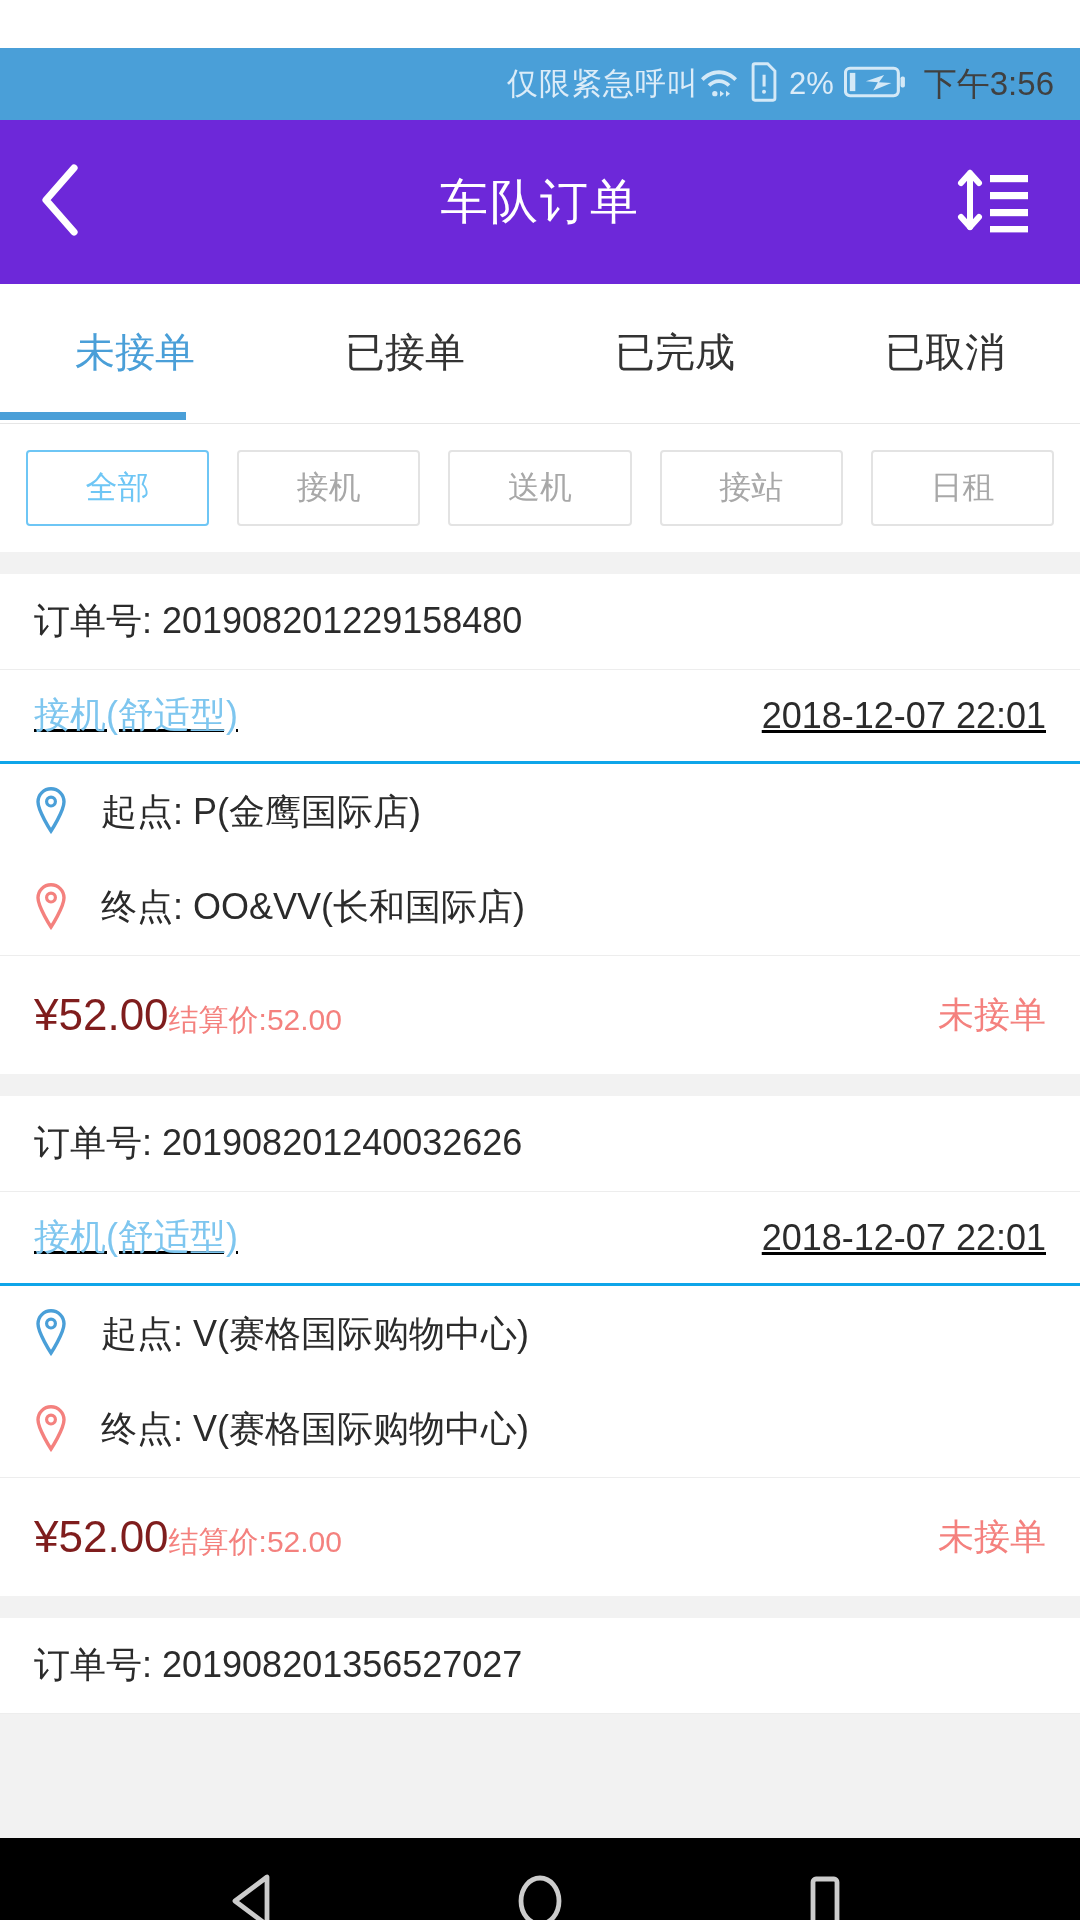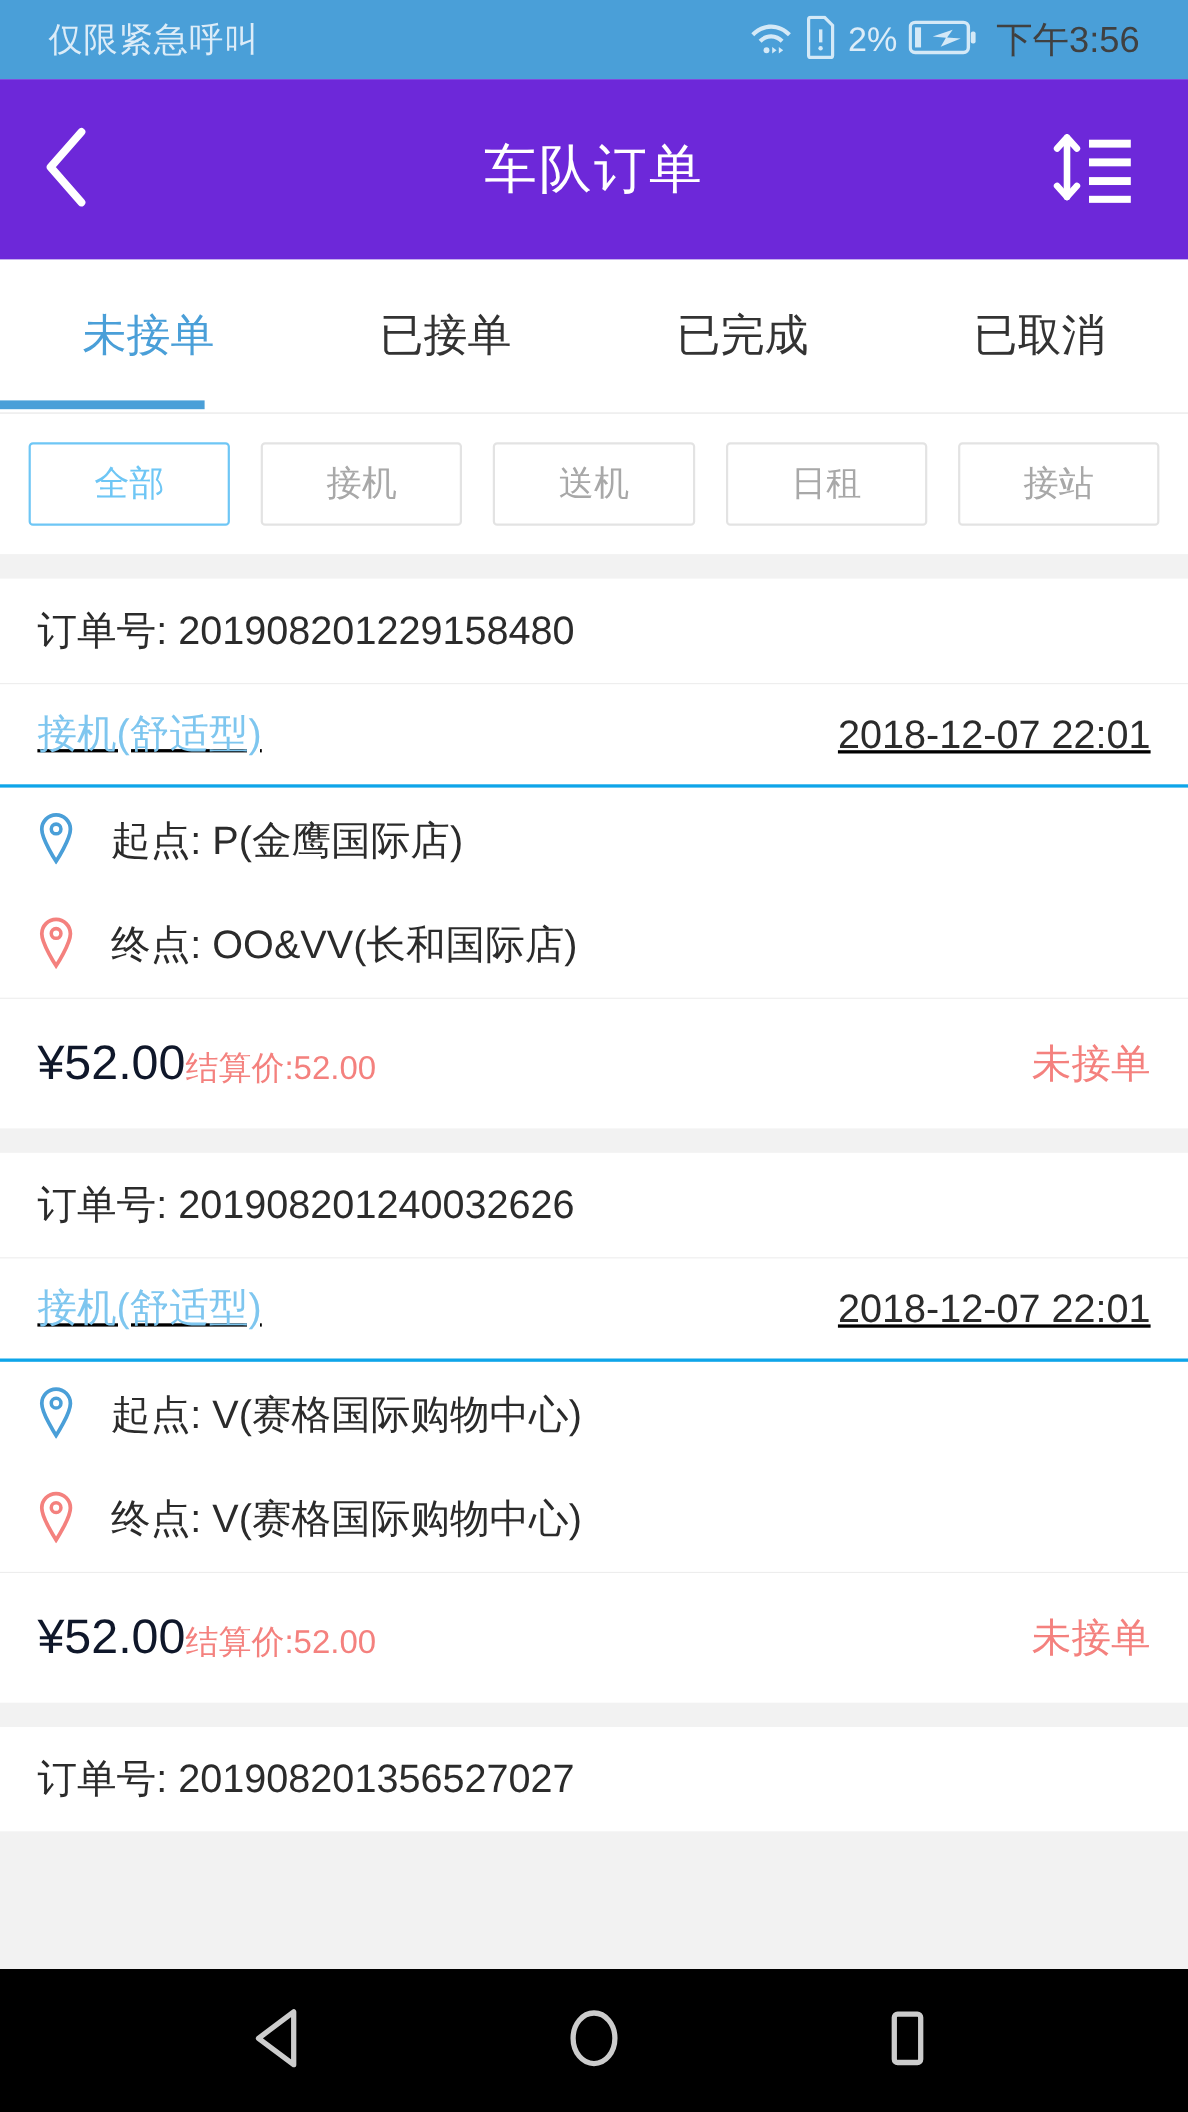--- a/index.html
+++ b/index.html
@@ -7,22 +7,23 @@
     width:1080px; height:1920px;
     background:#ffffff;
     font-family:"Liberation Sans","DejaVu Sans",sans-serif;
     overflow:hidden;
   }
   .screen { position:relative; width:1080px; height:1920px; background:#f2f2f2; }
 
   
   .statusbar {
     height:72px; background:#4a9fd8;
-    display:flex; align-items:center; justify-content:space-between;
-    padding:0 44px;
+    display:flex; align-items:center; justify-content:flex-end;
+    padding:0 26px;
+    margin-top:48px;
   }
   .status-left {
     color:#dcecf8; font-size:31px; letter-spacing:1px;
   }
   .status-right { display:flex; align-items:center; gap:10px; }
   .status-right .txt { color:#dcecf8; font-size:31px; }
   .status-right .time { color:#404040; font-size:33px; margin-left:8px; }
   .ico { display:inline-block; }
 
   
@@ -102,21 +103,21 @@
     padding:0 34px; gap:33px;
   }
   .row-loc.last { border-bottom:1px solid #ededed; }
   .loc-text { font-size:36px; color:#2b2b2b; }
 
   .row-price {
     height:118px; display:flex; align-items:center; justify-content:space-between;
     padding:0 34px;
   }
   .price-wrap { display:flex; align-items:baseline; }
-  .price-main { font-size:44px; color:#0f172a; }
+  .price-main { font-size:44px; color:#7f1d1d; }
   .price-sub { font-size:30px; color:#f4817e; }
   .price-status { font-size:36px; color:#f4817e; }
 
   
   .navbar {
     position:absolute; left:0; bottom:0;
     width:1080px; height:130px; background:#000000;
     display:flex; align-items:center; justify-content:center; gap:195px;
   }
   .nav-item { width:90px; height:90px; display:flex; align-items:center; justify-content:center; }
@@ -200,24 +201,24 @@
     <div class="chip active">
       <span>全部</span>
     </div>
     <div class="chip">
       <span>接机</span>
     </div>
     <div class="chip">
       <span>送机</span>
     </div>
     <div class="chip">
+      <span>接站</span>
+    </div>
+    <div class="chip">
       <span>日租</span>
-    </div>
-    <div class="chip">
-      <span>接站</span>
     </div>
   </div>
 
   <div class="list">
 
     <div class="gap"></div>
 
     <div class="card">
       <div class="row-order">
         <span>订单号: 201908201229158480</span>

